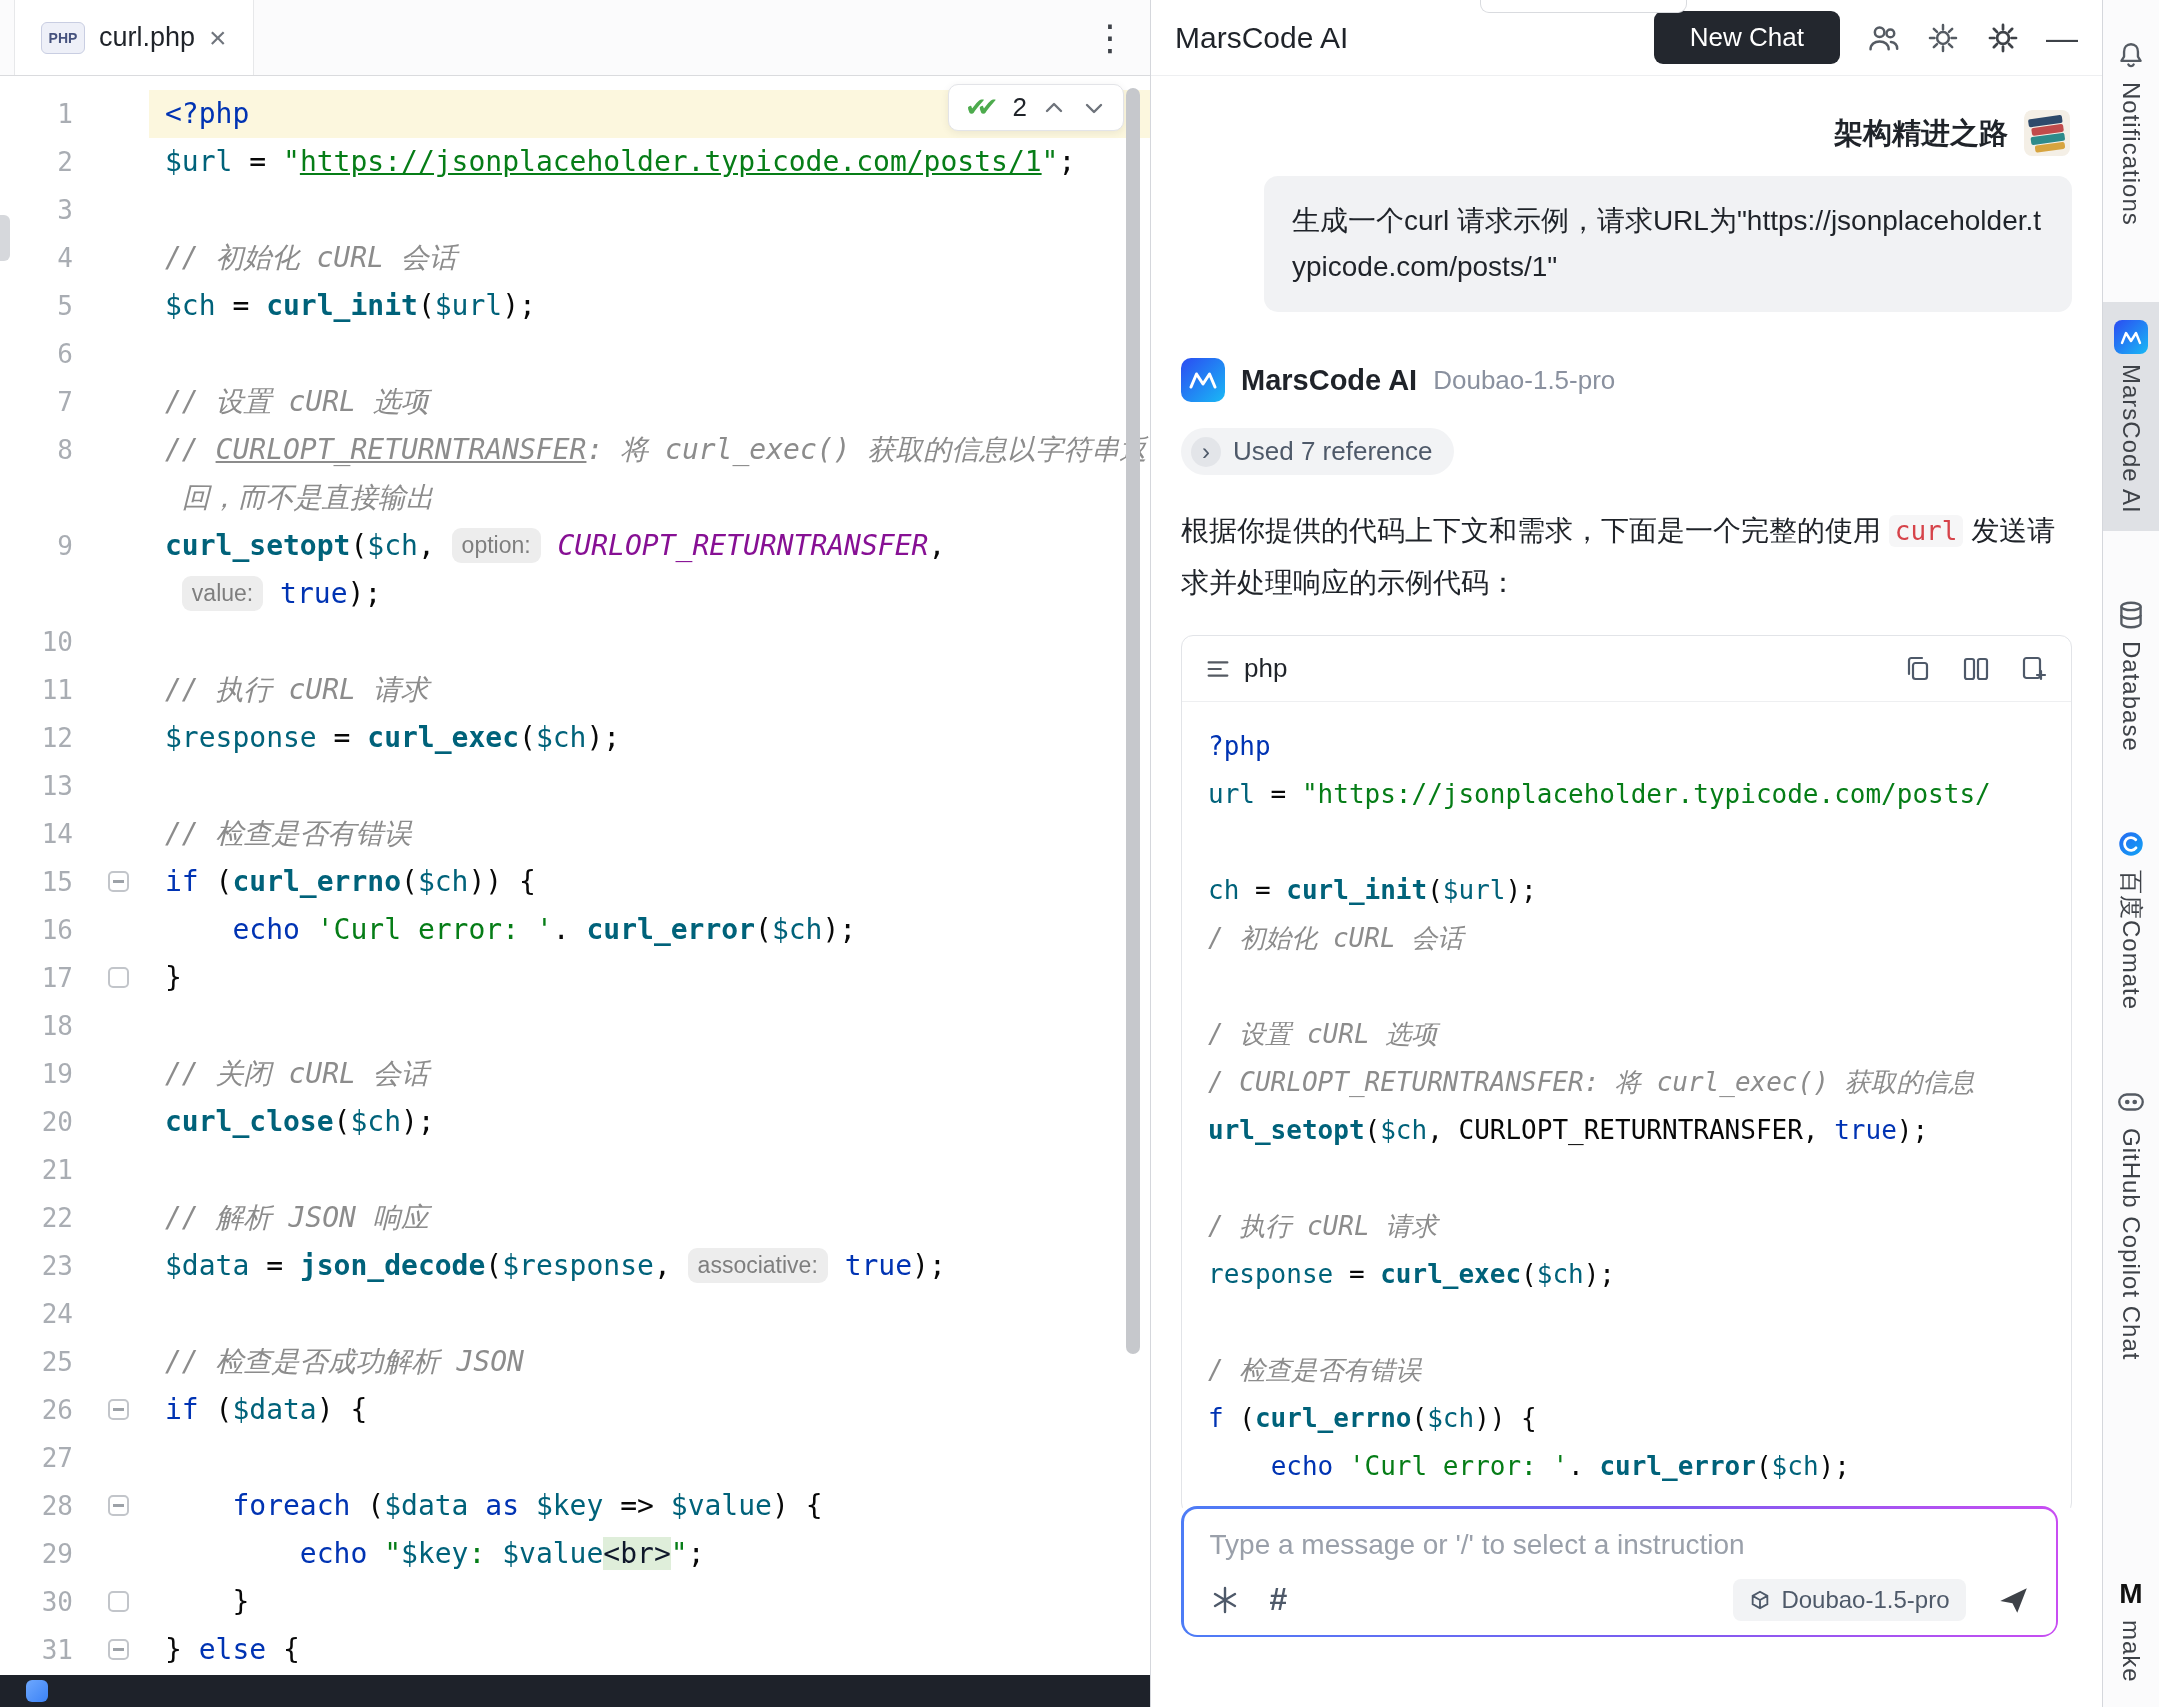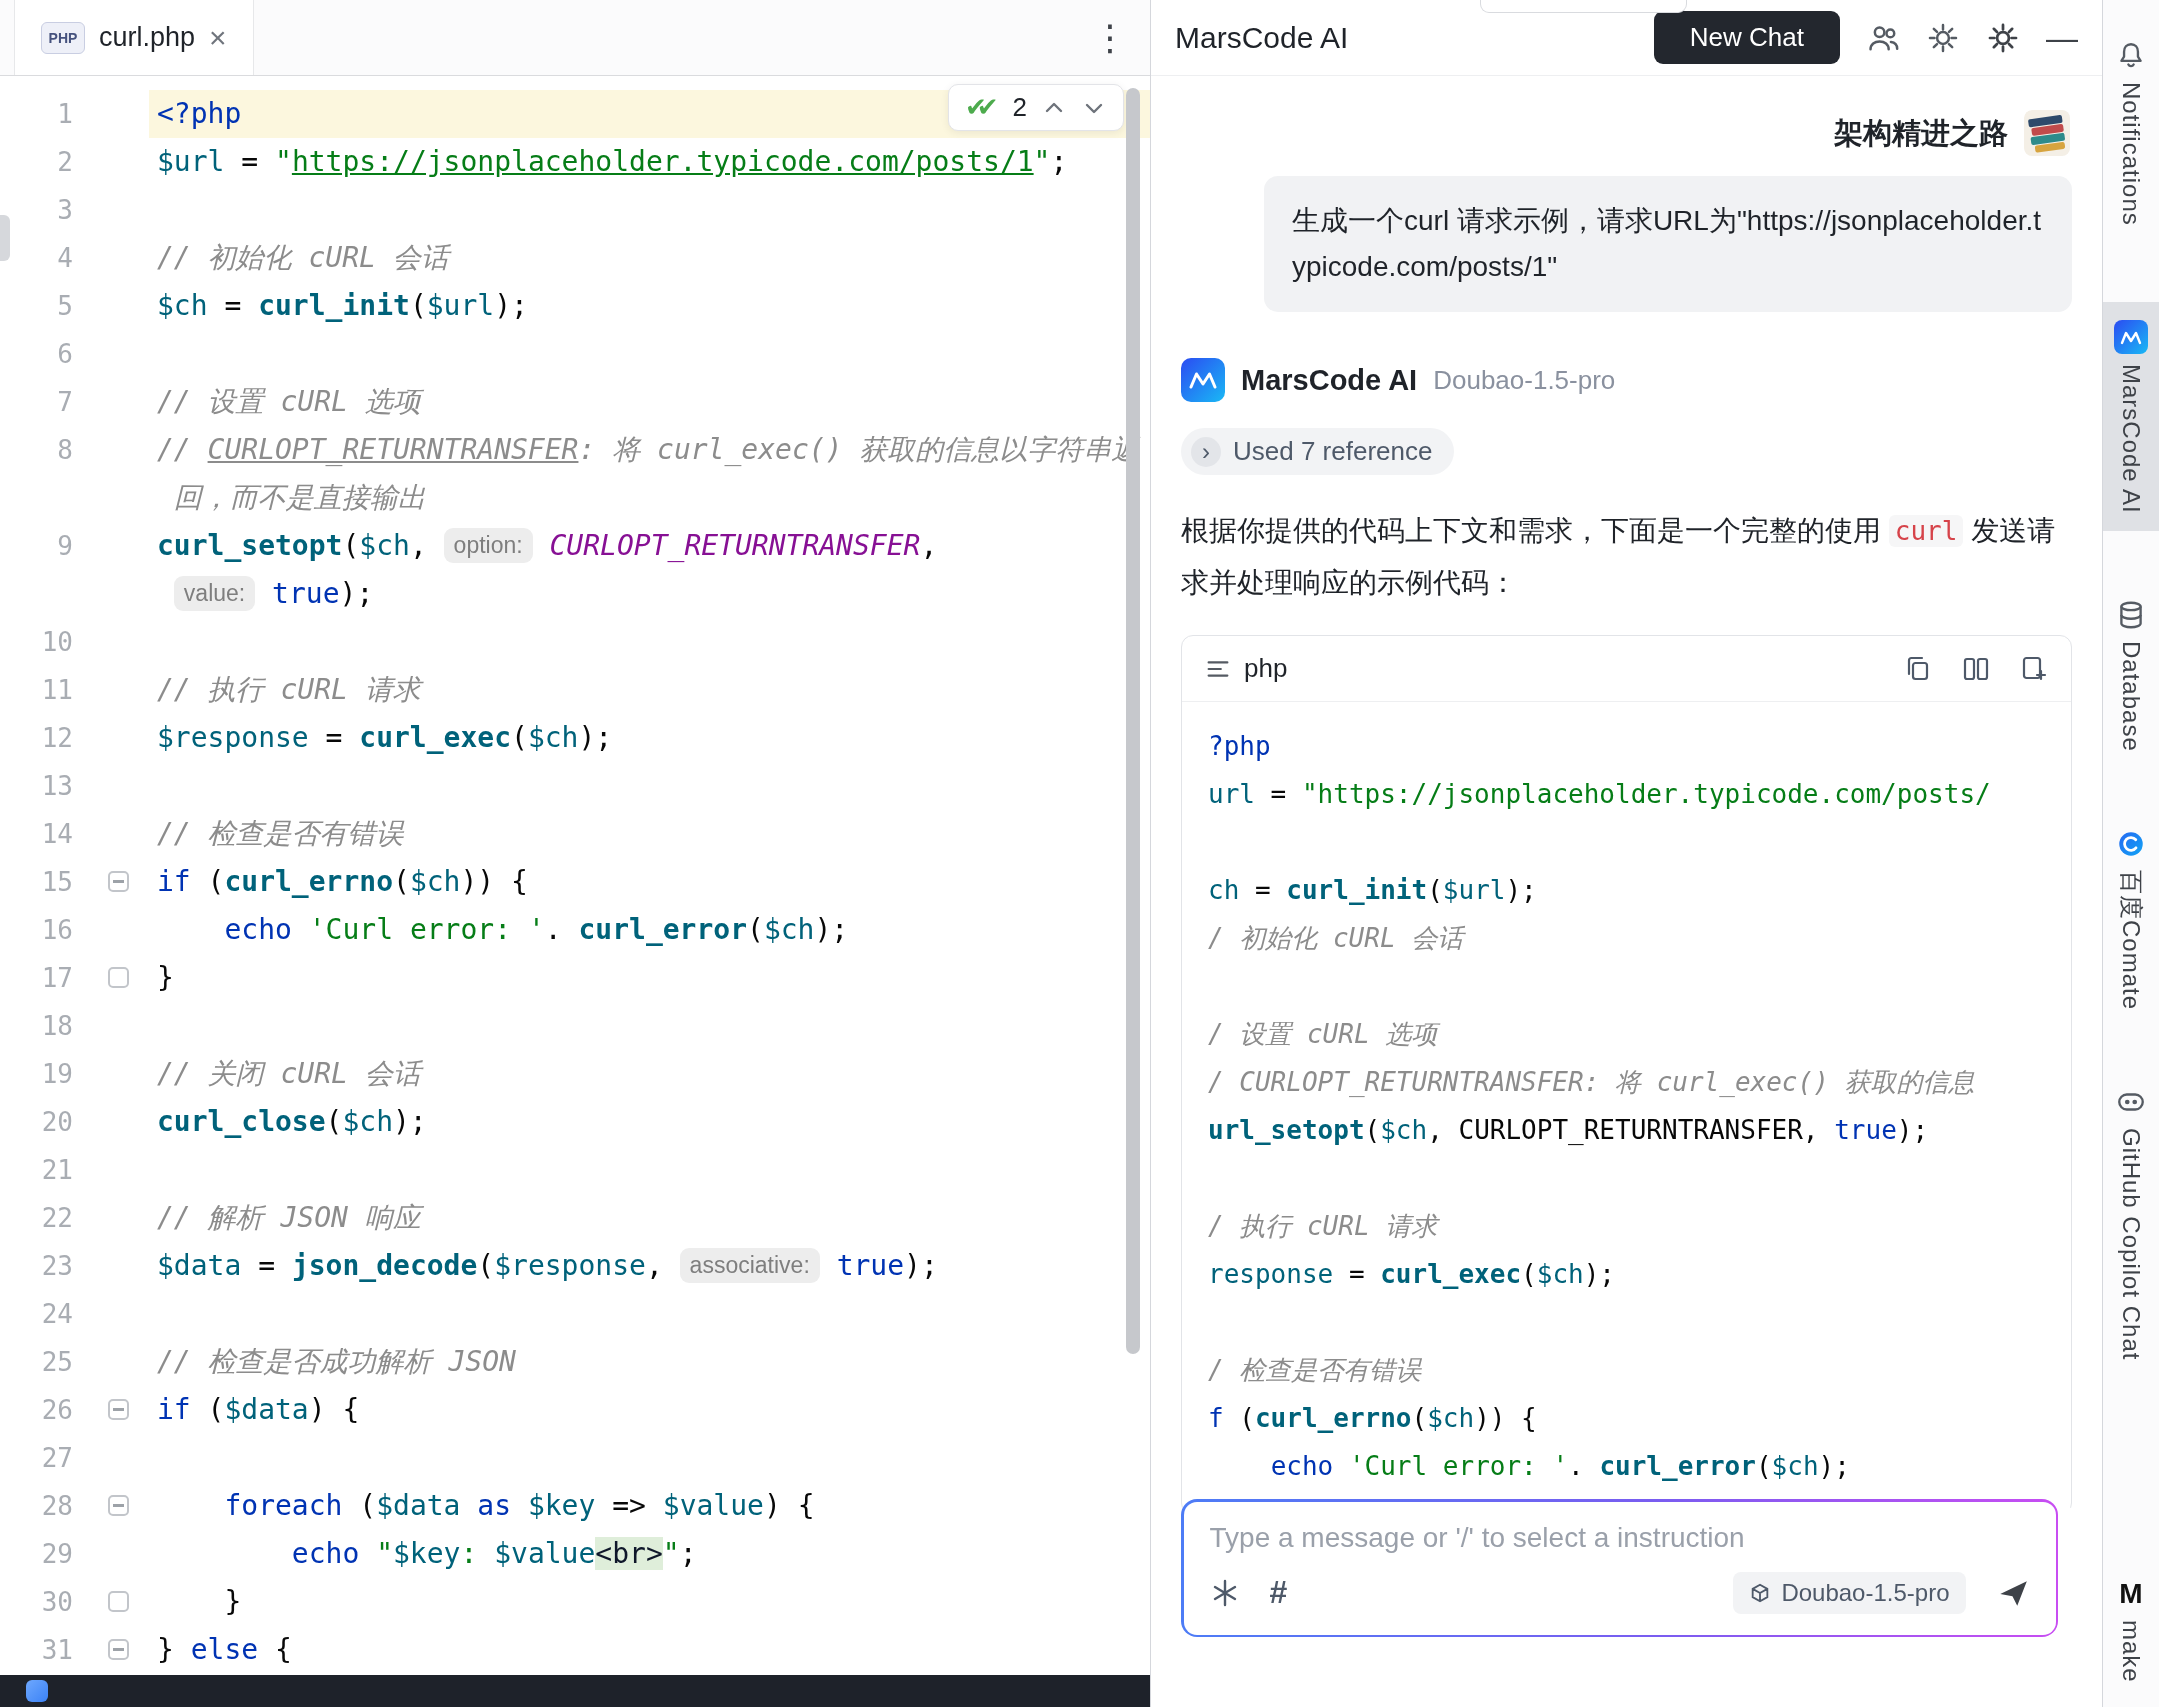--- a/index.html
+++ b/index.html
@@ -15,21 +15,21 @@
   .tab-label { font-size:27px; color:#1F2329; }
   .tab-close { font-size:30px; color:#70757D; line-height:1; cursor:pointer; }
   .tab-more { margin-left:auto; margin-right:22px; font-size:36px; color:#3E4248; }
 
   .editor-body { position:relative; height:1600px; overflow:hidden; padding-top:14px; }
   .row { display:flex; height:48px; line-height:48px; }
   .ln { width:149px; flex:none; position:relative; text-align:right; padding-right:76px;
         font-family:"DejaVu Sans Mono","Liberation Mono",monospace; font-size:26px; color:#A9ADB3; }
   .fold { position:absolute; right:20px; top:13px; width:21px; height:21px; border:2px solid #C2C5CA; border-radius:5px; background:#fff; }
   .fold.start::after { content:""; position:absolute; left:3px; right:3px; top:7px; height:2.5px; background:#9DA2A8; }
-  .cl { flex:1; padding-left:8px; white-space:pre; overflow:hidden;
+  .cl { flex:1; padding-left:16px; white-space:pre; overflow:hidden;
         font-family:"DejaVu Sans Mono","Liberation Mono",monospace; font-size:28px; color:#080808; }
   .cl.hl { background:#FCF7DE; }
 
   .sg-pl{color:#080808} .sg-kw{color:#0033B3} .sg-var{color:#00627A} .sg-fn{color:#00627A;font-weight:600}
   .sg-str{color:#067D17} .sg-lnk{color:#067D17;text-decoration:underline}
   .sg-cmt{color:#8C8C8C;font-style:italic} .sg-cmtu{color:#8C8C8C;font-style:italic;text-decoration:underline}
   .sg-const{color:#871094;font-style:italic} .sg-strvar{color:#00627A}
   .sg-injbg{color:#0f172a;background:#DFEEDA;border-radius:0}
   .sg-hint{font-family:"Liberation Sans","DejaVu Sans",sans-serif;font-style:normal;font-size:23px;color:#7E7E7E;
            background:#EDEDED;border-radius:9px;padding:3px 10px;display:inline-block;line-height:1.25;vertical-align:2px;}
@@ -75,21 +75,21 @@
   .code-head { height:66px; display:flex; align-items:center; padding:0 22px; border-bottom:1px solid #EEEFF1; gap:12px; }
   .lang-label { font-size:26px; color:#1F2329; }
   .code-actions { margin-left:auto; display:flex; align-items:center; gap:28px; }
   .code-actions svg { width:30px; height:30px; cursor:pointer; }
   .code-lines { padding:20px 0 24px 26px; }
   .crow { height:48px; line-height:48px; white-space:pre; overflow:hidden;
           font-family:"DejaVu Sans Mono","Liberation Mono",monospace; font-size:26px; color:#080808; }
 
   .input-wrap { position:absolute; left:30px; right:44px; bottom:70px; border-radius:16px; padding:2.5px;
                 background:linear-gradient(90deg,#4D7CF6 0%,#7A5CF0 55%,#C84DF2 100%); }
-  .input-inner { background:#fff; border-radius:13px; padding:20px 26px 21px; }
+  .input-inner { background:#fff; border-radius:13px; padding:20px 26px 14px; }
   .msg-input { width:100%; border:none; outline:none; font-size:28px; color:#1F2329; font-family:inherit; background:transparent; }
   .msg-input::placeholder { color:#9AA0AA; }
   .input-row { margin-top:18px; display:flex; align-items:center; gap:30px; }
   .hash-icon { font-size:32px; color:#4E5969; font-weight:bold; cursor:pointer; }
   .model-chip { margin-left:auto; display:flex; align-items:center; gap:10px; background:#F2F3F5; border-radius:8px; padding:7px 16px; cursor:pointer; }
   .model-chip span { font-size:24px; color:#4E5969; }
   .watermark { position:absolute; right:48px; bottom:22px; font-size:28px; font-weight:bold; color:#3A3D42; letter-spacing:1px; }
 
   
   .toolbar { width:57px; flex:none; background:#FBFBFC; border-left:1px solid #D5D7DC; display:flex; flex-direction:column; align-items:center; overflow:hidden; }

